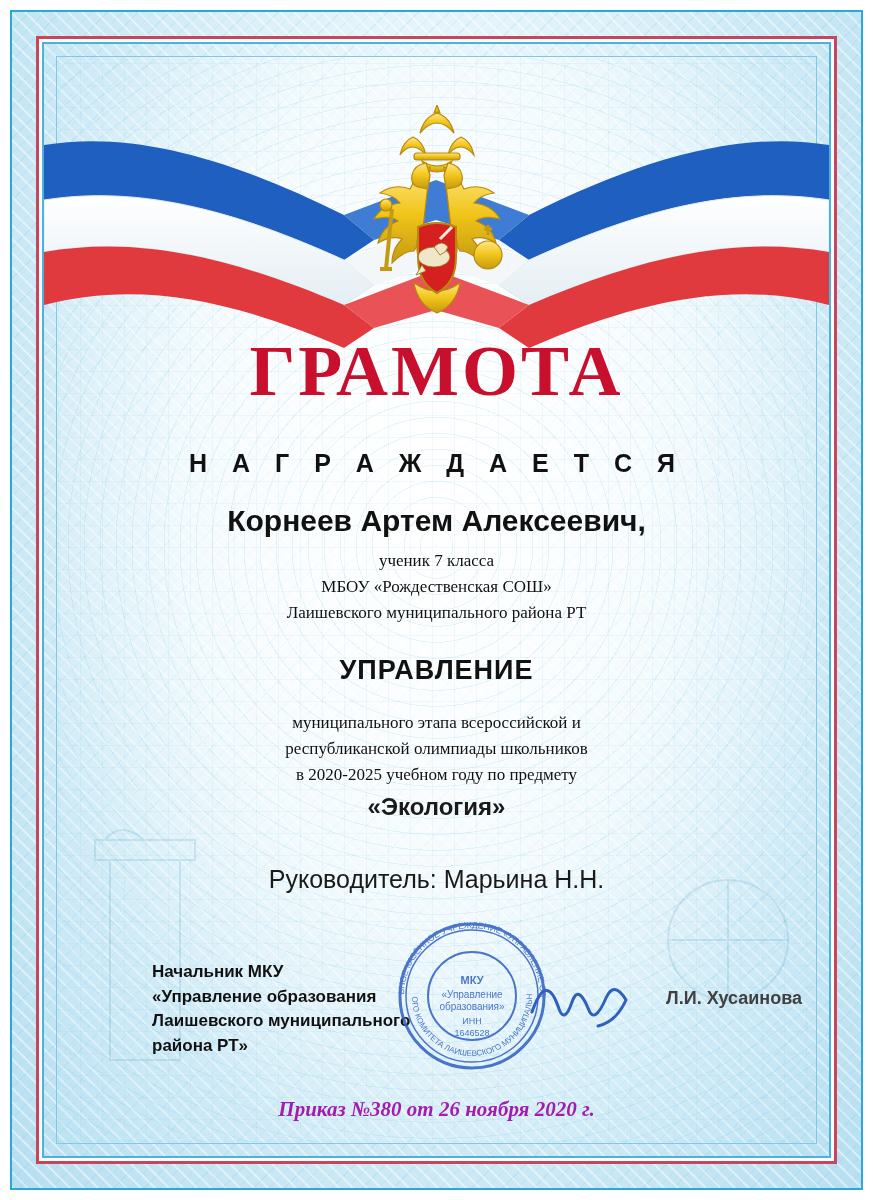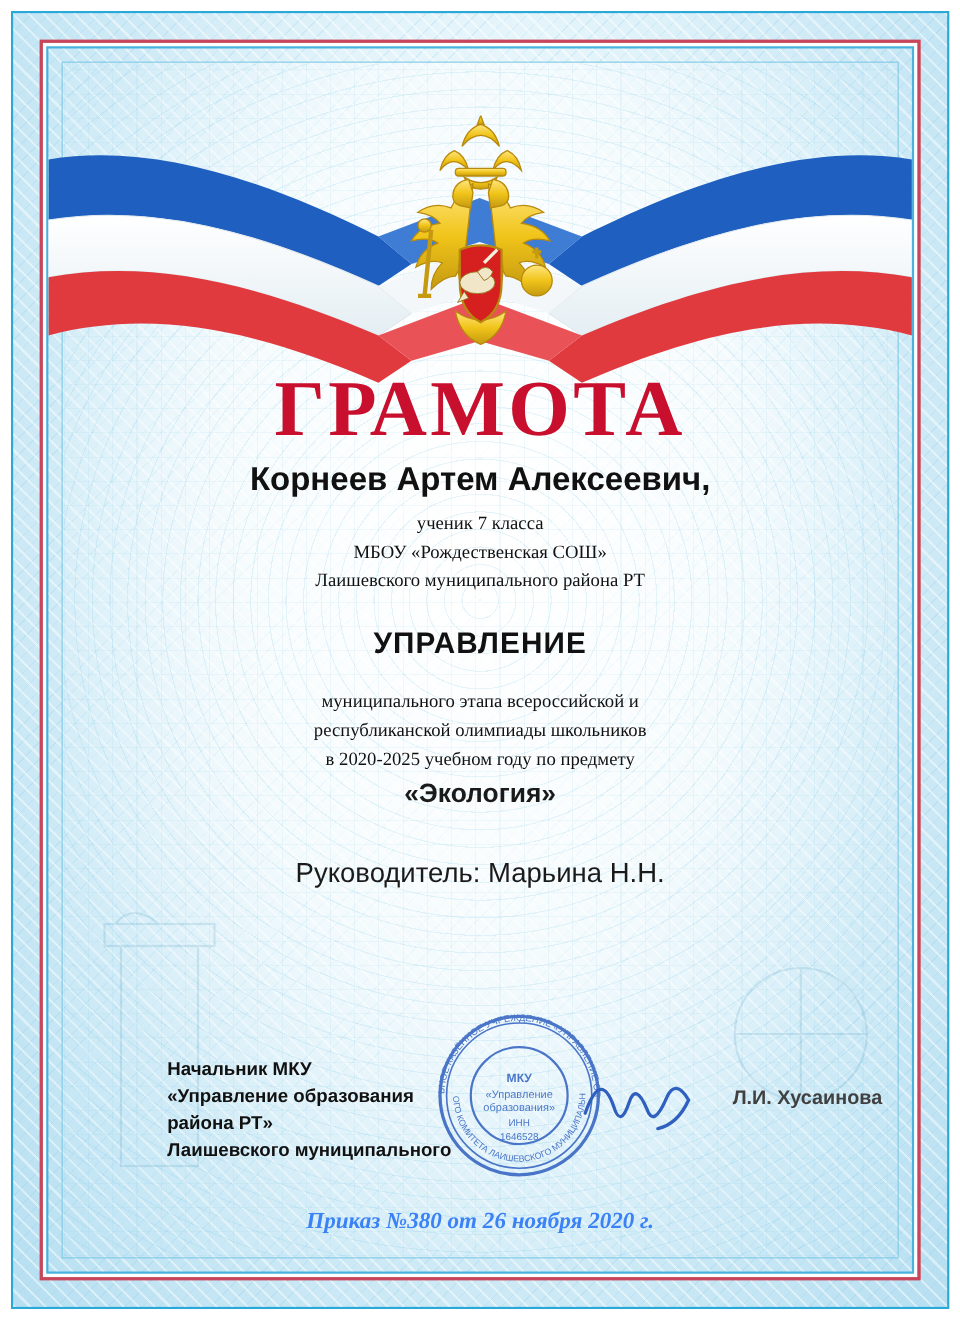--- a/index.html
+++ b/index.html
@@ -195,21 +195,21 @@
   }
   .order {
     position: absolute;
     left: 0; right: 0;
     bottom: 78px;
     text-align: center;
     font-family: "Liberation Serif", serif;
     font-weight: bold;
     font-style: italic;
     font-size: 21px;
-    color: #3b82f6;
+    color: #a21caf;
   }
 </style>
 </head>
 <body>
 
 <div class="page">
 
   <div class="frame-outer">
     <div class="frame-pattern"></div>
     <div class="frame-mid"></div>
@@ -292,38 +292,39 @@
         <ellipse cx="112" cy="152" rx="16" ry="10"></ellipse>
         <path d="M112 142 q8 -8 14 0 q-2 6 -8 8 z"></path>
         <path d="M100 160 l-6 10 l10 -4 z"></path>
       </g>
       <path d="M118 134 l12 -12" stroke="#f5f0dd" stroke-width="3"></path>
     </g>
   </svg>
 
   <div class="content">
     <h1 class="title">ГРАМОТА</h1>
+    <div class="awarded">Н А Г Р А Ж Д А Е Т С Я</div>
     <div class="recipient">Корнеев Артем Алексеевич,</div>
     <div class="line">ученик 7 класса</div>
     <div class="line">МБОУ «Рождественская СОШ»</div>
     <div class="line">Лаишевского муниципального района РТ</div>
     <div class="result">УПРАВЛЕНИЕ</div>
     <div class="line">муниципального этапа всероссийской и</div>
     <div class="line">республиканской олимпиады школьников</div>
     <div class="line">в 2020-2025 учебном году по  предмету</div>
     <div class="subject">«Экология»</div>
     <div class="supervisor">Руководитель: Марьина Н.Н.</div>
   </div>
 
   <div class="signature-block">
     <div class="signer-title">
       <div>Начальник  МКУ</div>
       <div>«Управление образования</div>
+      <div>Лаишевского муниципального</div>
       <div>района РТ»</div>
-      <div>Лаишевского муниципального</div>
     </div>
 
     <svg class="stamp" viewBox="0 0 180 180">
       <defs>
         <path id="arcTop" d="M 22 90 A 68 68 0 0 1 158 90"></path>
         <path id="arcBottom" d="M 30 90 A 60 60 0 0 0 150 90"></path>
       </defs>
       <circle cx="90" cy="90" r="72" fill="none" stroke="#2f5fbf" stroke-width="3"></circle>
       <circle cx="90" cy="90" r="66" fill="none" stroke="#2f5fbf" stroke-width="1.5"></circle>
       <circle cx="90" cy="90" r="44" fill="none" stroke="#2f5fbf" stroke-width="2"></circle>

